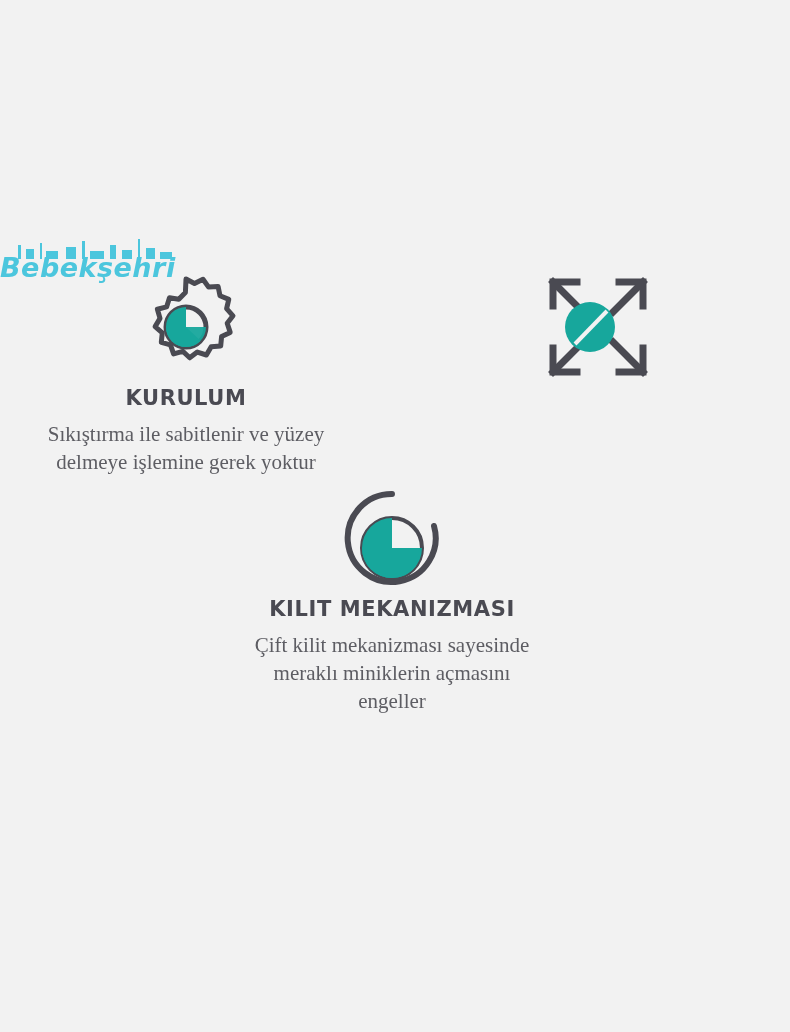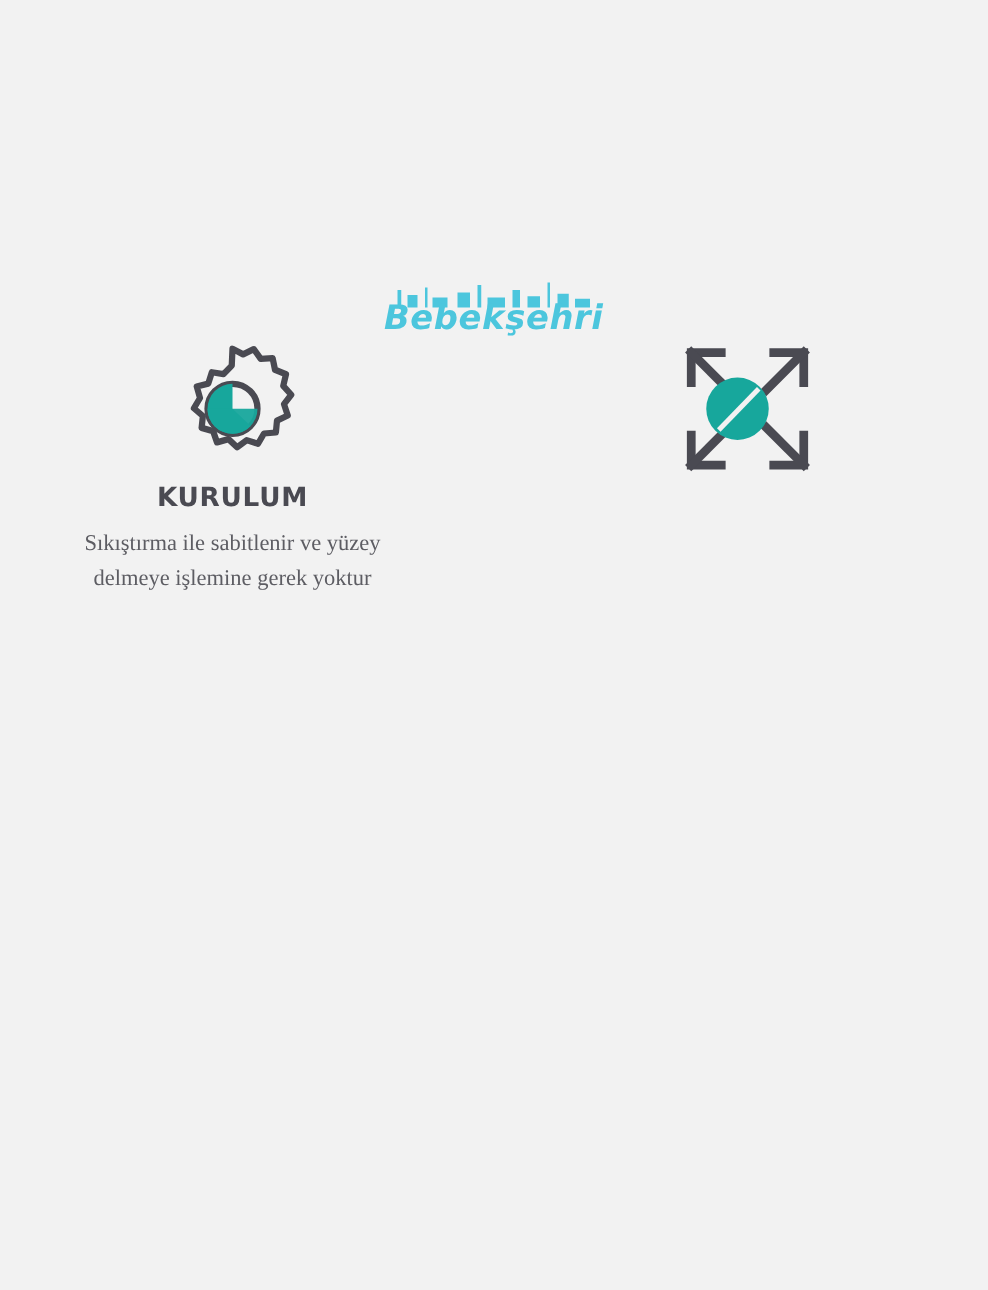--- a/index.html
+++ b/index.html
@@ -18,22 +18,22 @@
   .page {
     position: absolute;
     inset: 0;
   }
 
   
   .brand {
     position: absolute;
     left: 0;
     right: 0;
-    top: 232px;
-    text-align: center;
+    top: 245px;
+    text-align: left;
     height: 46px;
   }
   .brand-skyline {
     position: relative;
     display: inline-block;
     width: 190px;
     height: 46px;
   }
   .brand-text {
     position: absolute;
@@ -68,21 +68,21 @@
     font-family: "DejaVu Sans", sans-serif;
     font-weight: bold;
     font-size: 21px;
     letter-spacing: 0.6px;
     color: #4a4a52;
     margin: 4px 0 10px 0;
     white-space: nowrap;
   }
   .feat-desc {
     font-family: "Liberation Serif", serif;
-    font-size: 18px;
+    font-size: 21px;
     line-height: 28px;
     color: #5d5d63;
   }
 
   #feature-kurulum {
     left: 36px;
     top: 272px;
     width: 300px;
   }
   #feature-kapi {
@@ -144,14 +144,26 @@
           <path d="M8 98 L38 68"></path>
           <path d="M98 74 L98 98 L74 98"></path>
           <path d="M98 98 L68 68"></path>
         </g>
         <circle cx="45" cy="53" r="25" fill="#17a79c"></circle>
         <path d="M30 70 L62 37" stroke="#f2f2f2" stroke-width="4"></path>
       </svg>
     </div>
   </div>
 
+  <div class="feature" id="feature-kilit">
+    <div class="icon-wrap">
+      <svg width="104" height="104" viewBox="0 0 104 104" aria-hidden="true">
+        <path d="M52 8 a44 44 0 1 0 42 32" fill="none" stroke="#4a4a52" stroke-width="6" stroke-linecap="round"></path>
+        <path d="M22 62 a30 30 0 0 0 60 0 a30 30 0 0 0 -60 0 z" fill="none" stroke="#4a4a52" stroke-width="4"></path>
+        <path d="M52 32 a30 30 0 0 0 0 60 a30 30 0 0 0 24 -12 L52 62 Z" fill="#17a79c"></path>
+        <path d="M22 62 a30 30 0 0 0 60 0 Z" fill="#17a79c"></path>
+      </svg>
+    </div>
+    <div class="feat-title">KILIT MEKANIZMASI</div>
+    <div class="feat-desc">Çift kilit mekanizması sayesinde meraklı miniklerin açmasını engeller</div>
+  </div>
 
 </div>
 
 </body></html>

